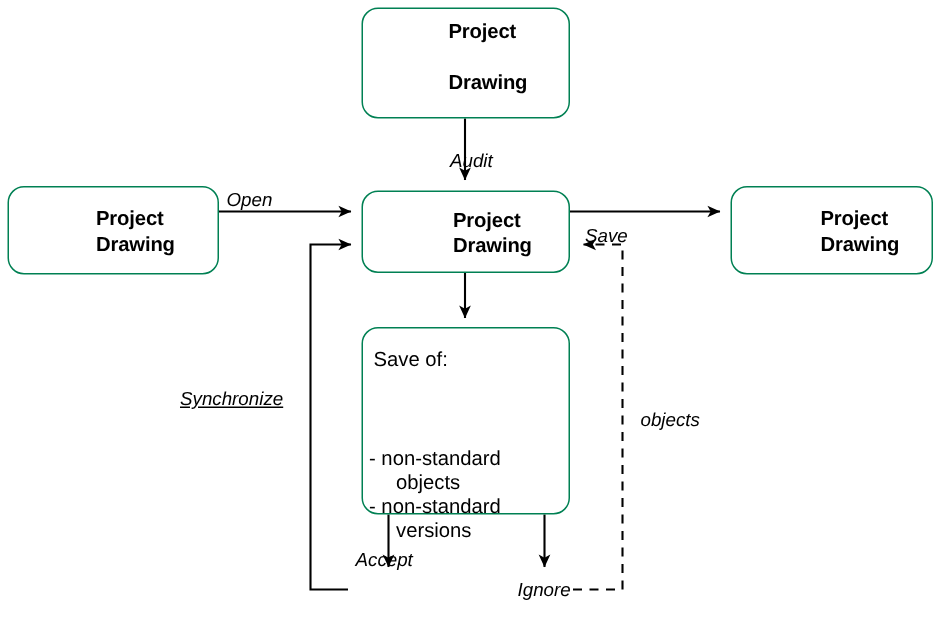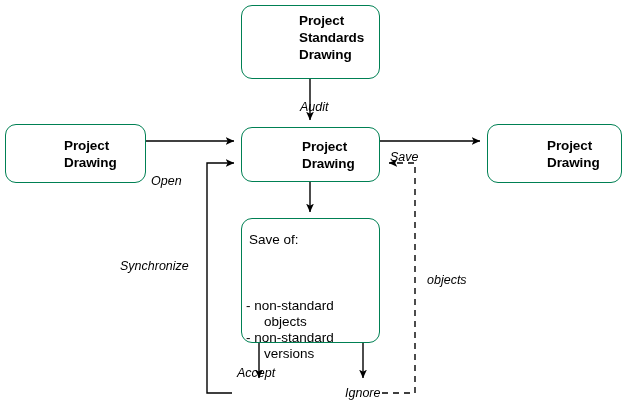--- a/index.html
+++ b/index.html
@@ -96,21 +96,20 @@
 
     <line x1="363" y1="343" x2="363" y2="378" stroke="#000000" stroke-width="1.4" marker-end="url(#arrowhead)"></line>
 
     <path d="M 232 393 L 207 393 L 207 163 L 234 163" fill="none" stroke="#000000" stroke-width="1.4" marker-end="url(#arrowhead)"></path>
 
     <path d="M 382 393 L 415 393 L 415 163 L 389 163" fill="none" stroke="#000000" stroke-width="1.4" stroke-dasharray="6,5" marker-end="url(#arrowhead)"></path>
   </svg>
 
   <div class="node-box" style="left:241px; top:5px; width:139px; height:74px;"></div>
   <div class="node-text" style="left:251px; top:13px;">Project</div>
-  <div class="node-text" style="left:251px; top:30px;">Standards</div>
   <div class="node-text" style="left:251px; top:47px;">Drawing</div>
 
   <div class="node-box" style="left:5px; top:124px; width:141px; height:59px;"></div>
   <div class="node-text" style="left:16px; top:138px;">Project</div>
   <div class="node-text" style="left:16px; top:155px;">Drawing</div>
 
   <div class="node-box" style="left:241px; top:127px; width:139px; height:55px;"></div>
   <div class="node-text" style="left:254px; top:139px;">Project</div>
   <div class="node-text" style="left:254px; top:156px;">Drawing</div>
 
@@ -119,21 +118,21 @@
   <div class="node-text" style="left:499px; top:155px;">Drawing</div>
 
   <div class="node-box" style="left:241px; top:218px; width:139px; height:125px;"></div>
   <div class="list-title" style="left:249px; top:232px;">Save of:</div>
   <div class="list-item" style="left:246px; top:251px;">- non-standard</div>
   <div class="list-item" style="left:264px; top:267px;">objects</div>
   <div class="list-item" style="left:246px; top:283px;">- non-standard</div>
   <div class="list-item" style="left:264px; top:299px;">versions</div>
 
   <div class="edge-label" style="left:300px; top:100px;">Audit</div>
-  <div class="edge-label" style="left:151px; top:126px;margin-top:48px;">Open</div>
+  <div class="edge-label" style="left:151px; top:126px;">Open</div>
   <div class="edge-label" style="left:390px; top:126px;margin-top:24px;">Save</div>
-  <div class="edge-label" style="left:120px; top:259px;">Synchronize</div>
+  <div class="edge-label" style="left:120px; top:259px;text-decoration:underline;">Synchronize</div>
   <div class="edge-label" style="left:237px; top:366px;">Accept</div>
   <div class="edge-label" style="left:345px; top:386px;">Ignore</div>
 
   <div class="edge-label" style="left:427px; top:273px;">objects</div>
 
 </div>
 
 </body></html>

